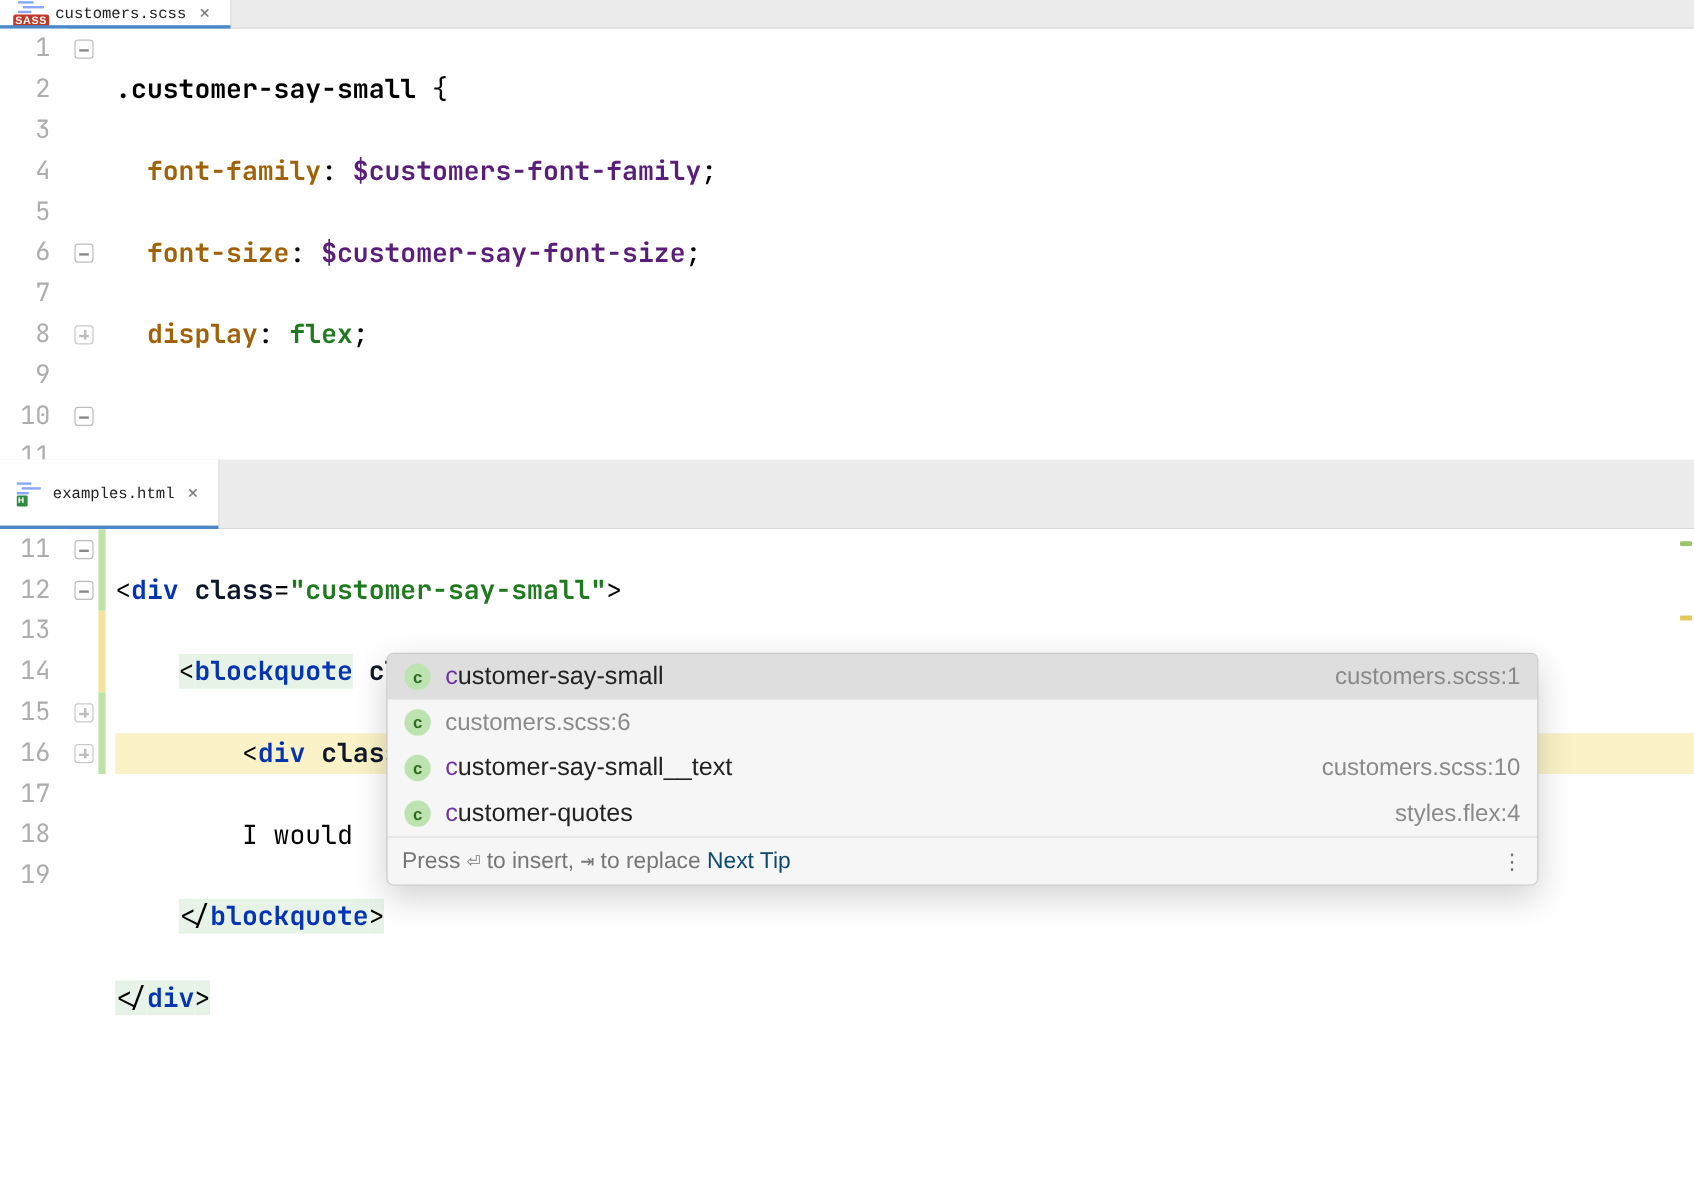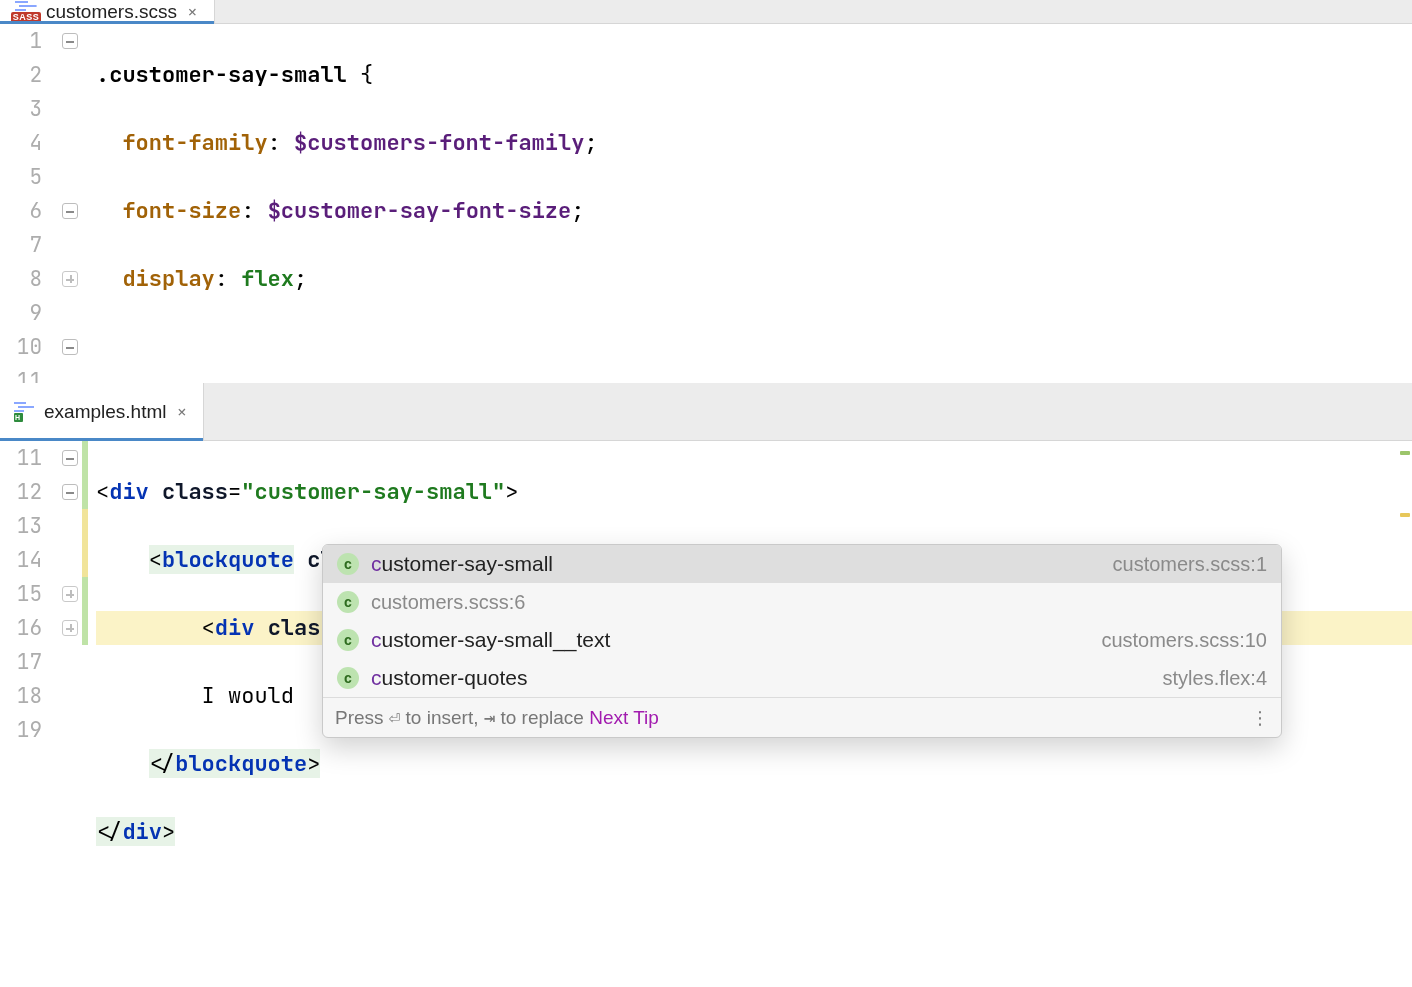--- a/index.html
+++ b/index.html
@@ -6,21 +6,21 @@
   html, body { width: 1412px; height: 987px; font-family: Menlo, "JetBrains Mono", Consolas, monospace; overflow: hidden; background: #fff; }
   .ui-font { font-family: -apple-system, "Segoe UI", Arial, sans-serif; }
 
   
   .tabbar { height: 58px; background: #ececec; border-bottom: 1px solid #d6d6d6; display: flex; align-items: stretch; }
   .tab {
     display: flex; align-items: center; gap: 8px; padding: 0 14px;
     background: #fff; border-right: 1px solid #d6d6d6; position: relative; cursor: pointer;
   }
   .tab.active::after { content: ""; position: absolute; left: 0; right: 0; bottom: -1px; height: 3px; background: #4a88c7; }
-  .tab-name { font-size: 19px; color: #222; }
+  .tab-name { font-size: 13px; color: #222; font-family: Liberation Mono, monospace; }
   .tab-close { font-size: 18px; color: #7a7a7a; padding: 0 2px; cursor: pointer; }
 
   .sass-icon {
     display: inline-flex; flex-direction: column; align-items: center; width: 24px;
   }
   .sass-icon .bars { width: 22px; height: 10px; display: block; background:
      linear-gradient(#8aa7ff,#8aa7ff) 0 0/60% 2px no-repeat,
      linear-gradient(#8aa7ff,#8aa7ff) 4px 4px/80% 2px no-repeat,
      linear-gradient(#8aa7ff,#8aa7ff) 0 8px/50% 2px no-repeat; }
   .sass-icon .label {
@@ -88,21 +88,21 @@
     box-shadow: 0 10px 28px rgba(0,0,0,.18);
     overflow:hidden; z-index: 10;
   }
   .popup .item { display:flex; align-items:center; height:38px; padding:0 14px; gap:12px; cursor:pointer; }
   .popup .item.sel-row { background:#dedede; }
   .popup .pill { width:22px; height:22px; border-radius:11px; background:#bde3b0; color:#2e6b1f; display:flex; align-items:center; justify-content:center; font:700 14px/1 Arial; }
   .popup .name { flex:1; font-size:21px; color:#222; }
   .popup .name .m { color:#7030a0; }
   .popup .src  { color:#8a8a8a; font-size:20px; }
   .popup .foot { display:flex; align-items:center; height:40px; padding:0 12px; border-top:1px solid #dcdcdc; color:#777; font-size:19px; justify-content:space-between; }
-  .popup .foot .link { color:#a21caf; cursor:pointer; }
+  .popup .foot .link { color:#0c4a6e; cursor:pointer; }
   .popup .foot .kebab { width:18px; text-align:center; color:#777; cursor:pointer; font-size:18px; letter-spacing:1px; }
   .kbd { font-family: Menlo, monospace; }
 
   
   .stripe { position:absolute; right:0; top:0; bottom:0; width:14px; }
   .stripe .m { position:absolute; right:2px; width:10px; height:4px; border-radius:1px; }
   .stripe .warn { background:#e7c75a; }
   .stripe .info { background:#9cc56b; }
 
 </style>

